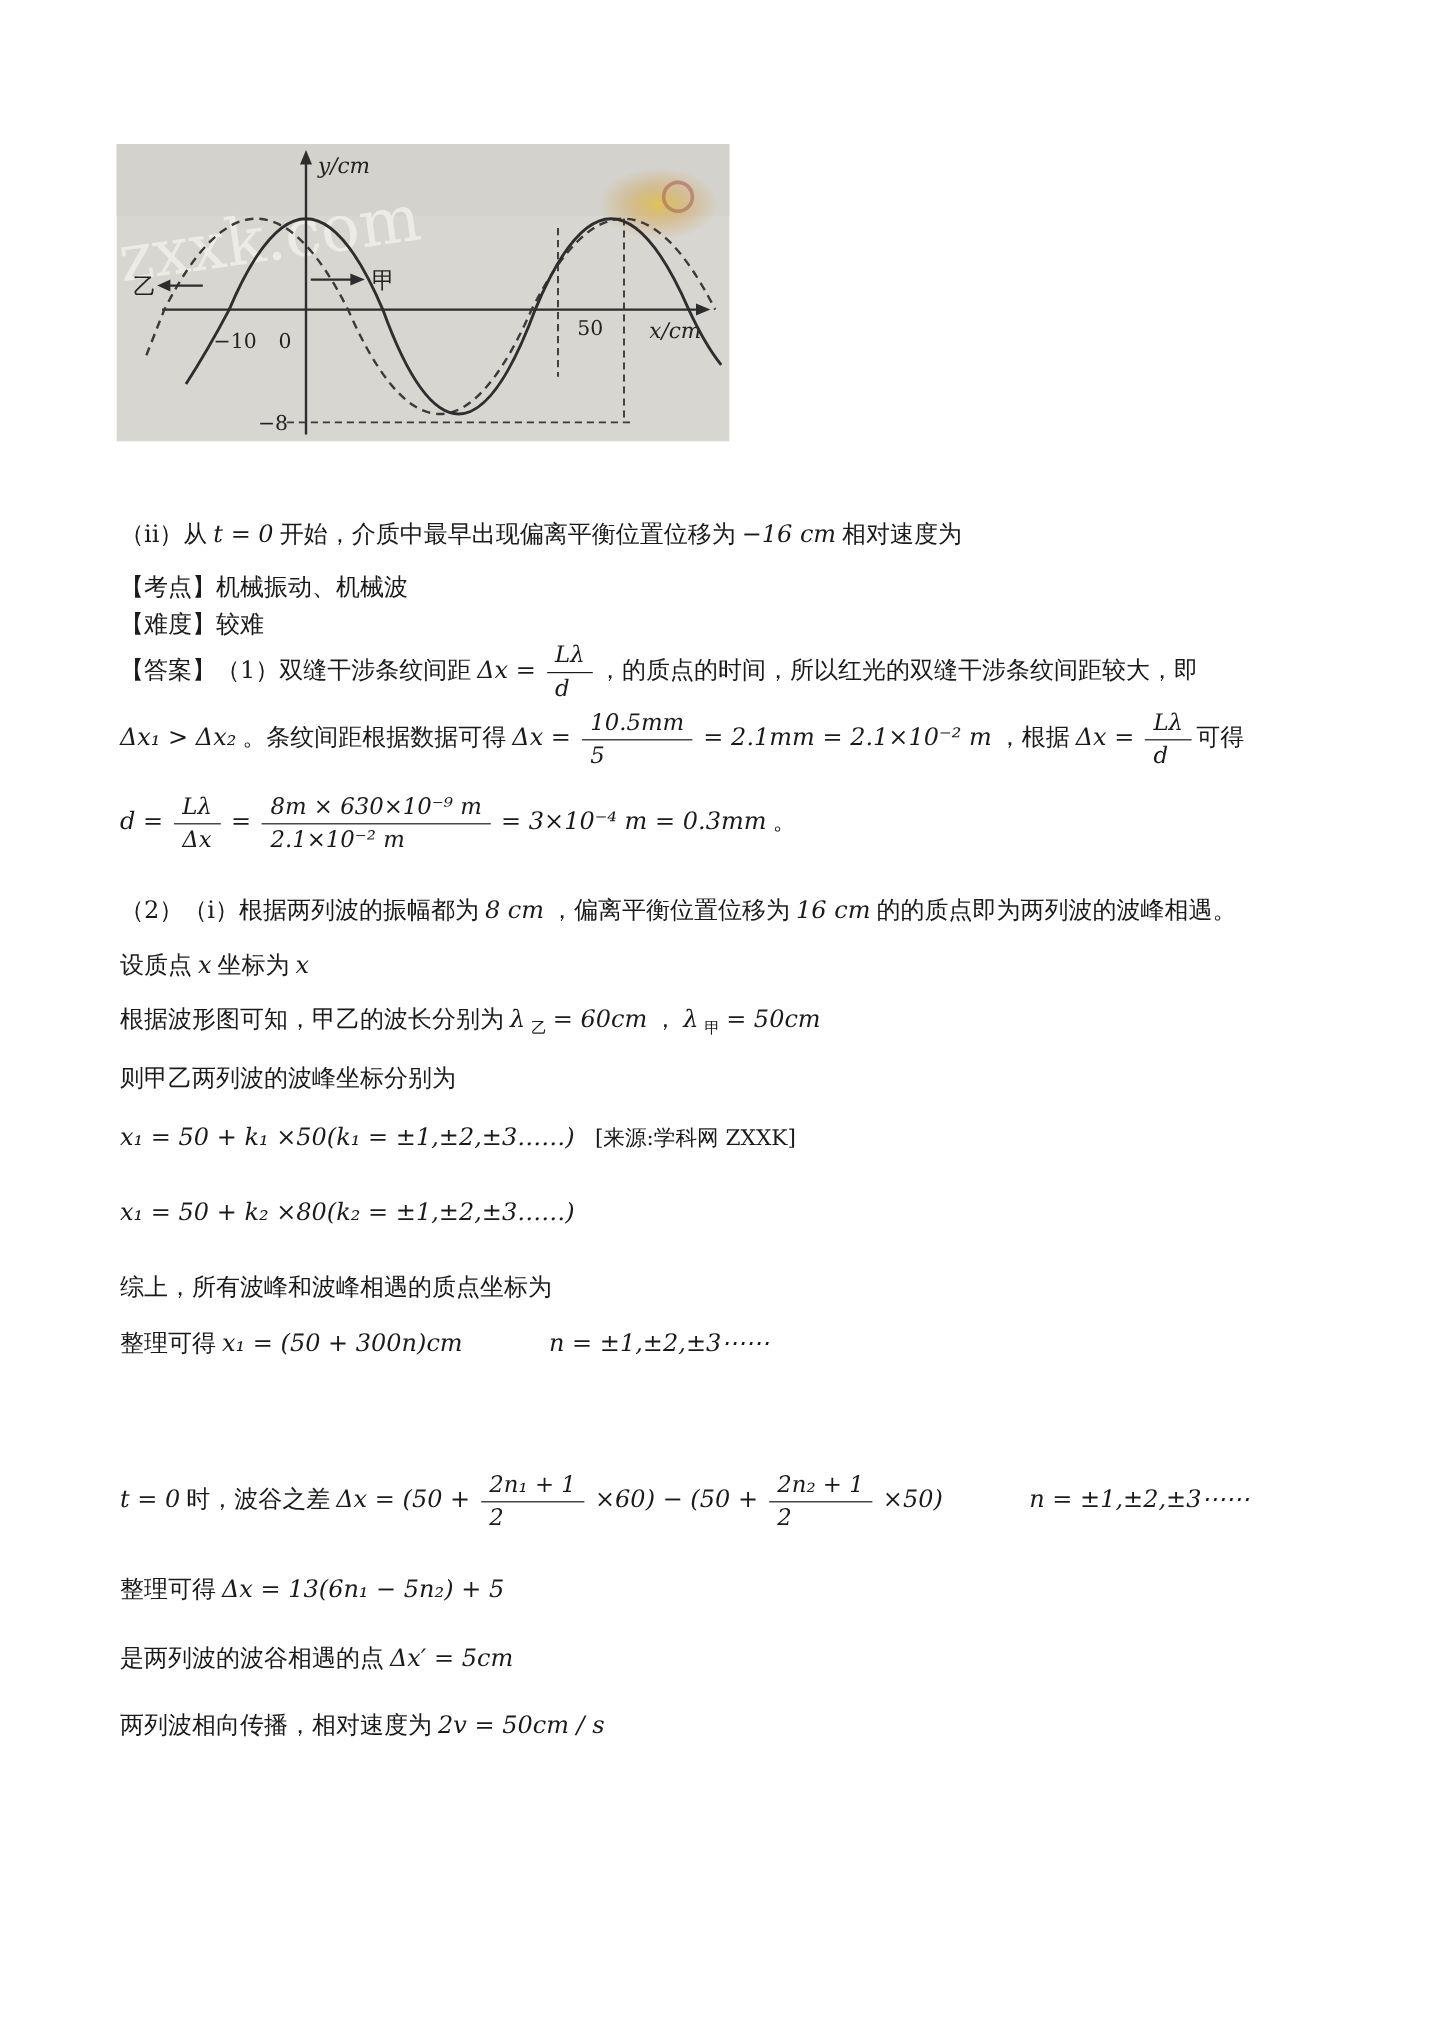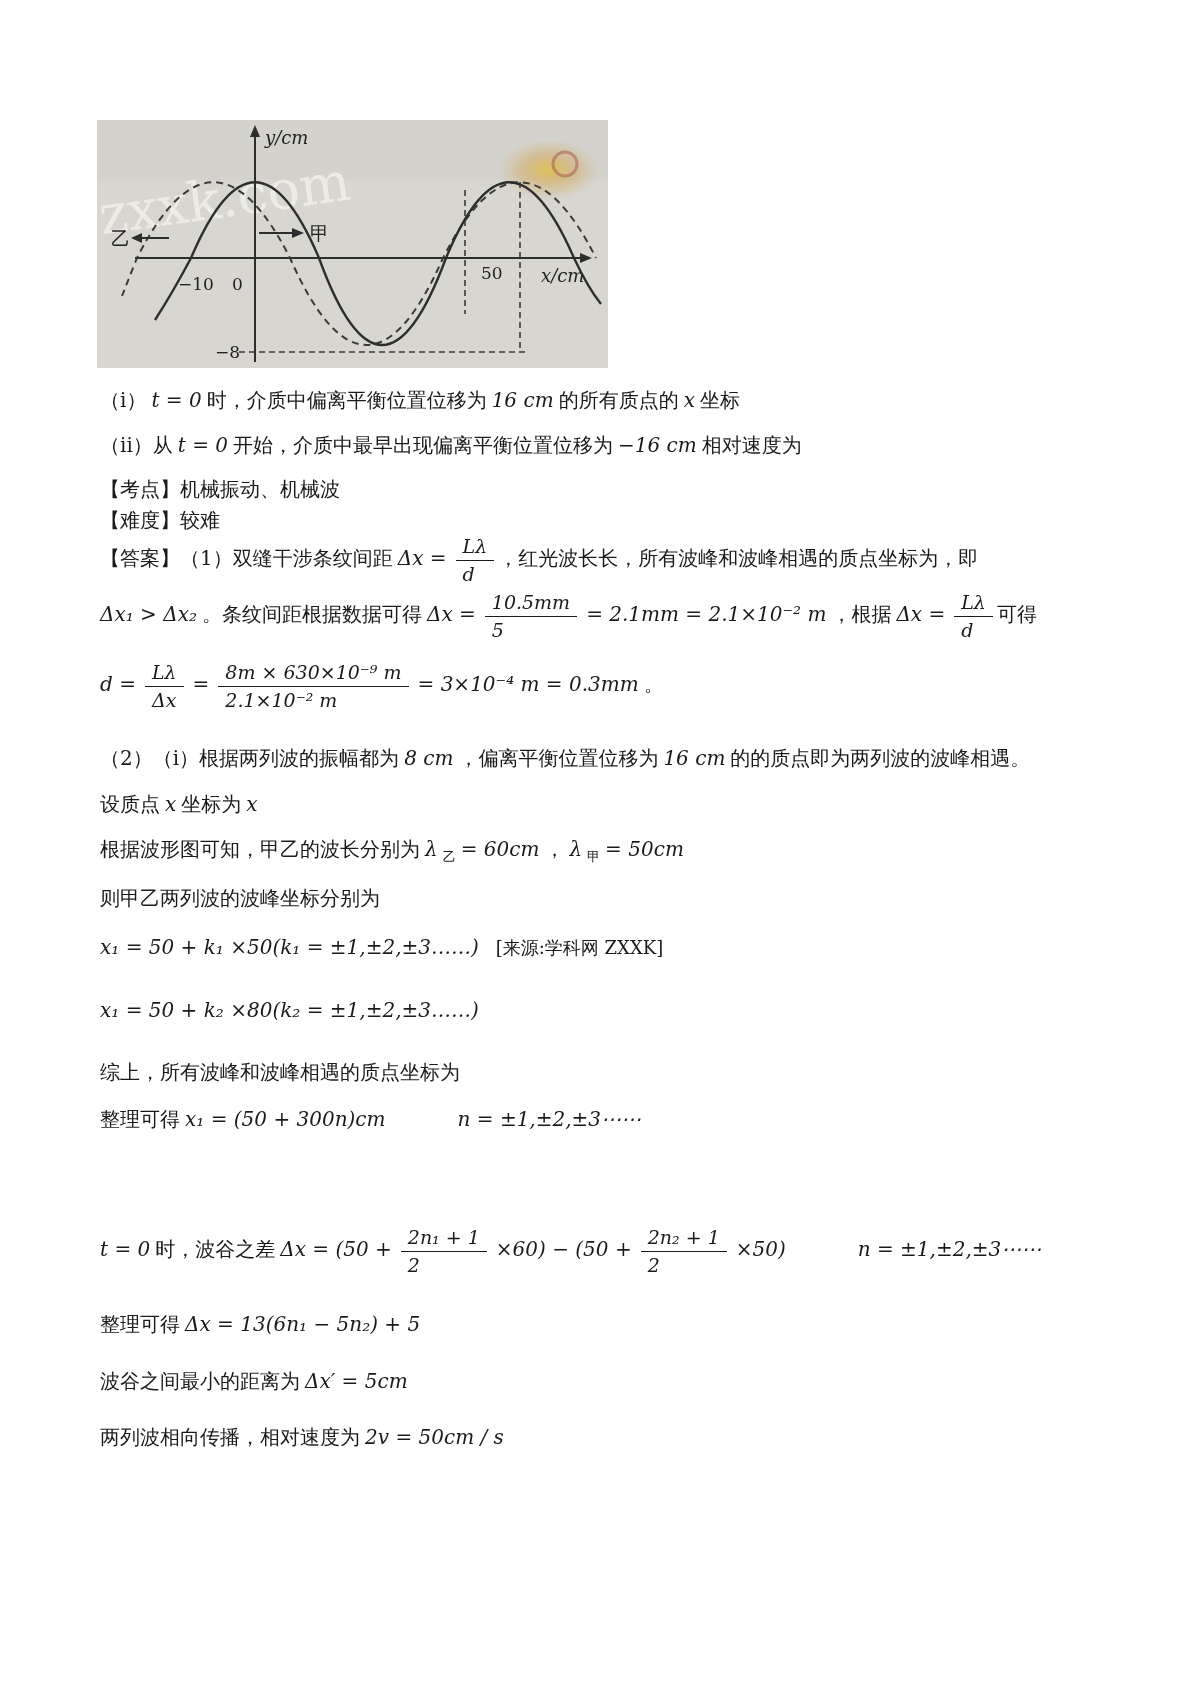--- a/index.html
+++ b/index.html
@@ -71,38 +71,35 @@
       <polygon points="207,113 195,108 195,118" fill="#2d2d2d"></polygon>
       <text x="213" y="120" font-size="19" fill="#222">甲</text>
 
       <text x="81" y="170" font-size="17" fill="#222">−10</text>
       <text x="135" y="170" font-size="17" fill="#222">0</text>
       <text x="384" y="159" font-size="17" fill="#222">50</text>
       <text x="118" y="238" font-size="17" fill="#222">−8</text>
     </svg>
   </div>
 
-  <div class="line" style="top:386px">
-    <span class="t">（i）</span><span class="m">t = 0</span><span class="t">时，介质中偏离平衡位置位移为</span><span class="m">16 cm</span><span class="t">的所有质点的</span><span class="m">x</span><span class="t">坐标</span>
-  </div>
 
   <div class="line" style="top:431px">
     <span class="t">（ii）从</span><span class="m">t = 0</span><span class="t">开始，介质中最早出现偏离平衡位置位移为</span><span class="m">−16 cm</span><span class="t">相对速度为</span>
   </div>
 
   <div class="line" style="top:475px">
     <span class="t">【考点】</span><span class="t">机械振动、机械波</span>
   </div>
 
   <div class="line" style="top:506px">
     <span class="t">【难度】</span><span class="t">较难</span>
   </div>
 
   <div class="line" style="top:534px">
-    <span class="t">【答案】（1）双缝干涉条纹间距</span><span class="m">Δx =</span><span class="frac"><span class="num">Lλ</span><span class="den">d</span></span><span class="t">，红光波长长，所有波峰和波峰相遇的质点坐标为，即</span>
+    <span class="t">【答案】（1）双缝干涉条纹间距</span><span class="m">Δx =</span><span class="frac"><span class="num">Lλ</span><span class="den">d</span></span><span class="t">，的质点的时间，所以红光的双缝干涉条纹间距较大，即</span>
   </div>
 
   <div class="line" style="top:590px">
     <span class="m nl">Δx₁ &gt; Δx₂</span><span class="t">。条纹间距根据数据可得</span><span class="m">Δx =</span><span class="frac"><span class="num">10.5mm</span><span class="den">5</span></span><span class="m">= 2.1mm = 2.1×10⁻² m</span><span class="t">，根据</span><span class="m">Δx =</span><span class="frac"><span class="num">Lλ</span><span class="den">d</span></span><span class="t">可得</span>
   </div>
 
   <div class="line" style="top:660px">
     <span class="m nl">d =</span><span class="frac"><span class="num">Lλ</span><span class="den">Δx</span></span><span class="m">=</span><span class="frac"><span class="num">8m × 630×10⁻⁹ m</span><span class="den">2.1×10⁻² m</span></span><span class="m">= 3×10⁻⁴ m = 0.3mm</span><span class="t">。</span>
   </div>
 
@@ -141,20 +138,20 @@
 
   <div class="line" style="top:1225px">
     <span class="m nl">t = 0</span><span class="t">时，</span><span class="t">波谷之差</span><span class="m">Δx = (50 +</span><span class="frac"><span class="num">2n₁ + 1</span><span class="den">2</span></span><span class="m">×60) − (50 +</span><span class="frac"><span class="num">2n₂ + 1</span><span class="den">2</span></span><span class="m">×50)</span><span class="gap"></span><span class="m">n = ±1,±2,±3⋯⋯</span>
   </div>
 
   <div class="line" style="top:1310px">
     <span class="t">整理可得</span><span class="m">Δx = 13(6n₁ − 5n₂) + 5</span>
   </div>
 
   <div class="line" style="top:1367px">
-    <span class="t">波谷之间最小的距离为</span><span class="m">Δx′ = 5cm</span>
+    <span class="t">是两列波的波谷相遇的点</span><span class="m">Δx′ = 5cm</span>
   </div>
 
   <div class="line" style="top:1423px">
     <span class="t">两列波相向传播，相对速度为</span><span class="m">2v = 50cm / s</span>
   </div>
 
 </div>
 
 </body></html>

